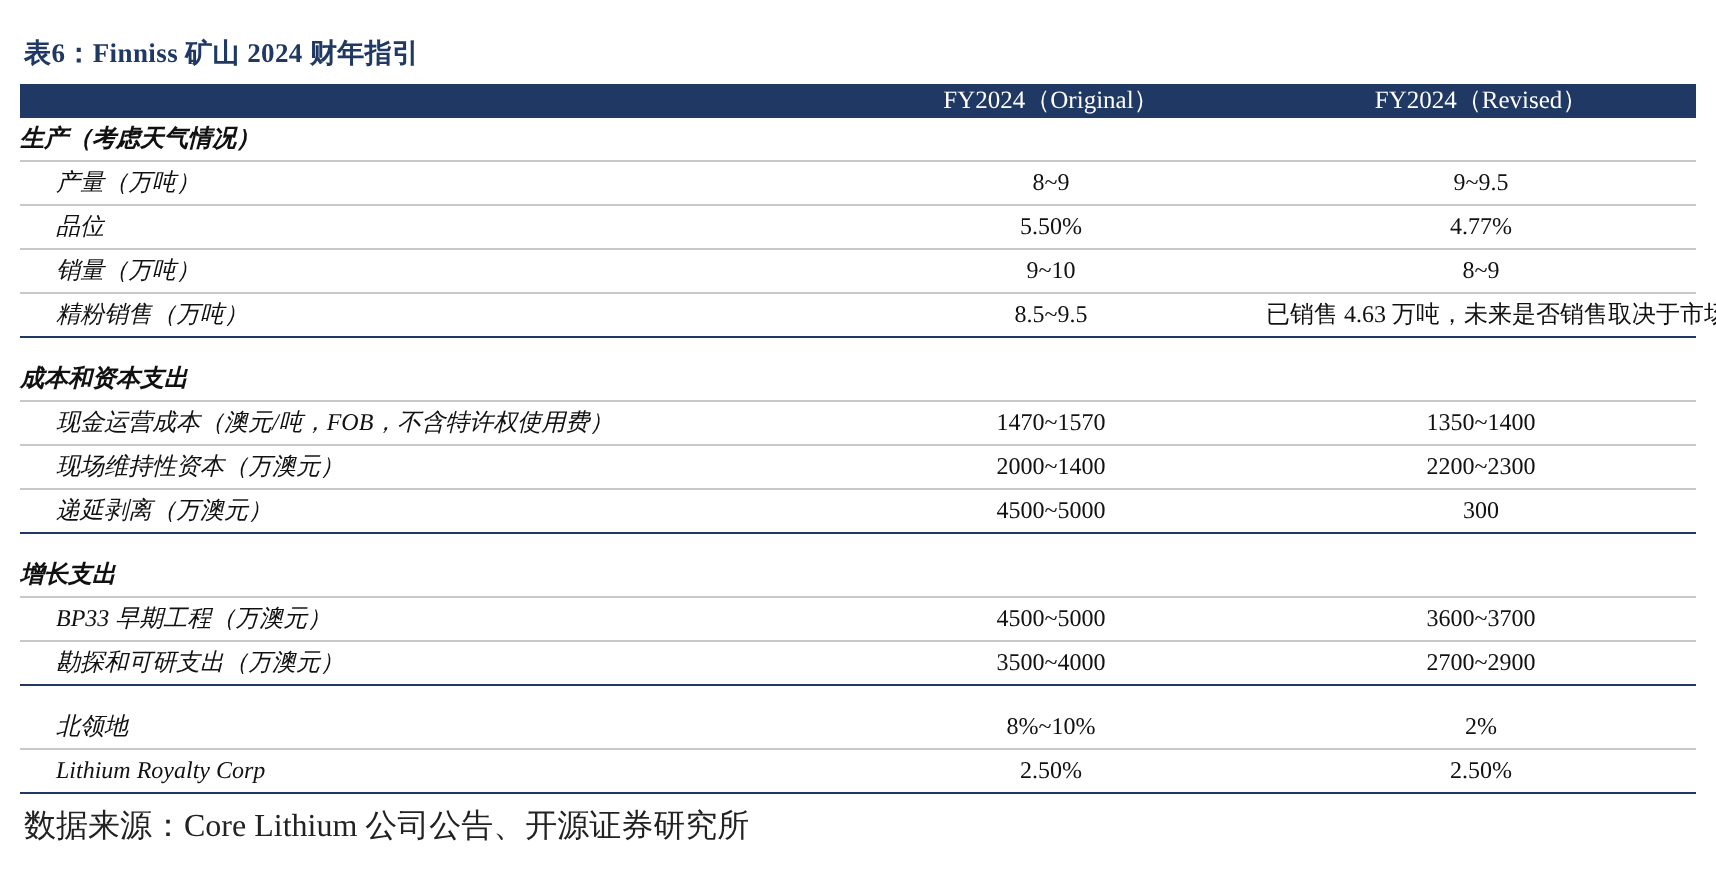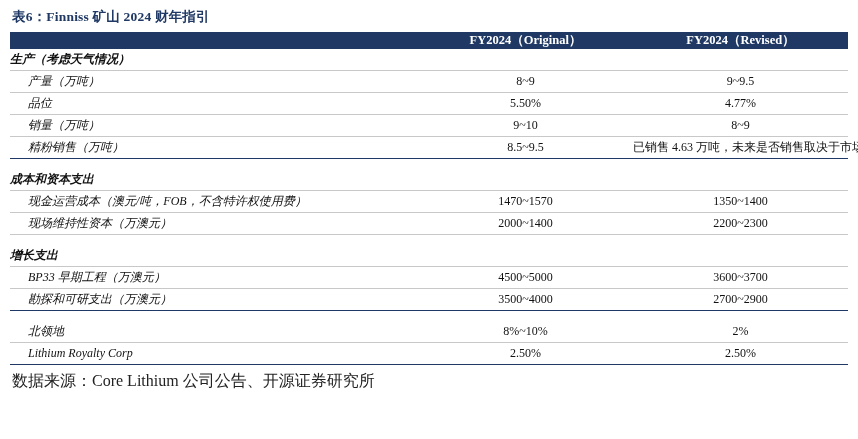--- a/index.html
+++ b/index.html
@@ -12,21 +12,21 @@
     background: #ffffff;
     font-family: "Liberation Serif", "DejaVu Serif", serif;
     color: #111111;
     overflow: hidden;
   }
   .page {
     position: relative;
     width: 858px;
     height: 439px;
     box-sizing: border-box;
-    padding: 6px 10px 0 10px;
+    padding: 16px 10px 0 10px;
   }
   .title {
     font-family: "Liberation Serif", serif;
     font-weight: bold;
     font-size: 13.5px;
     color: #1f3864;
     letter-spacing: 0.2px;
     margin: 2px 0 6px 2px;
     white-space: nowrap;
   }
@@ -39,21 +39,21 @@
   table.fin td, table.fin th {
     padding: 0;
     vertical-align: middle;
   }
   .col-label { width: 408px; }
   .col-val   { width: 215px; }
 
   tr.head th {
     background: #1f3864;
     color: #ffffff;
-    font-weight: bold;
+    font-weight: normal;
     font-size: 12.5px;
     height: 16px;
     text-align: center;
     font-family: "Liberation Serif", serif;
   }
   tr.head th.blank { background: #1f3864; }
 
   td.lbl {
     text-align: left;
     font-size: 12px;
@@ -155,20 +155,25 @@
       <tr class="rule-below">
         <td class="lbl indent">现金运营成本（澳元/吨，FOB，不含特许权使用费）</td>
         <td class="val">1470~1570</td>
         <td class="val">1350~1400</td>
       </tr>
       <tr class="rule-below">
         <td class="lbl indent">现场维持性资本（万澳元）</td>
         <td class="val">2000~1400</td>
         <td class="val">2200~2300</td>
       </tr>
+      <tr class="rule-strong">
+        <td class="lbl indent">递延剥离（万澳元）</td>
+        <td class="val">4500~5000</td>
+        <td class="val">300</td>
+      </tr>
 
       <tr class="spacer">
           <td colspan="3"></td>
         </tr>
 
       <tr class="section rule-below">
         <td class="lbl">增长支出</td>
         <td class="val"></td>
         <td class="val"></td>
       </tr>

